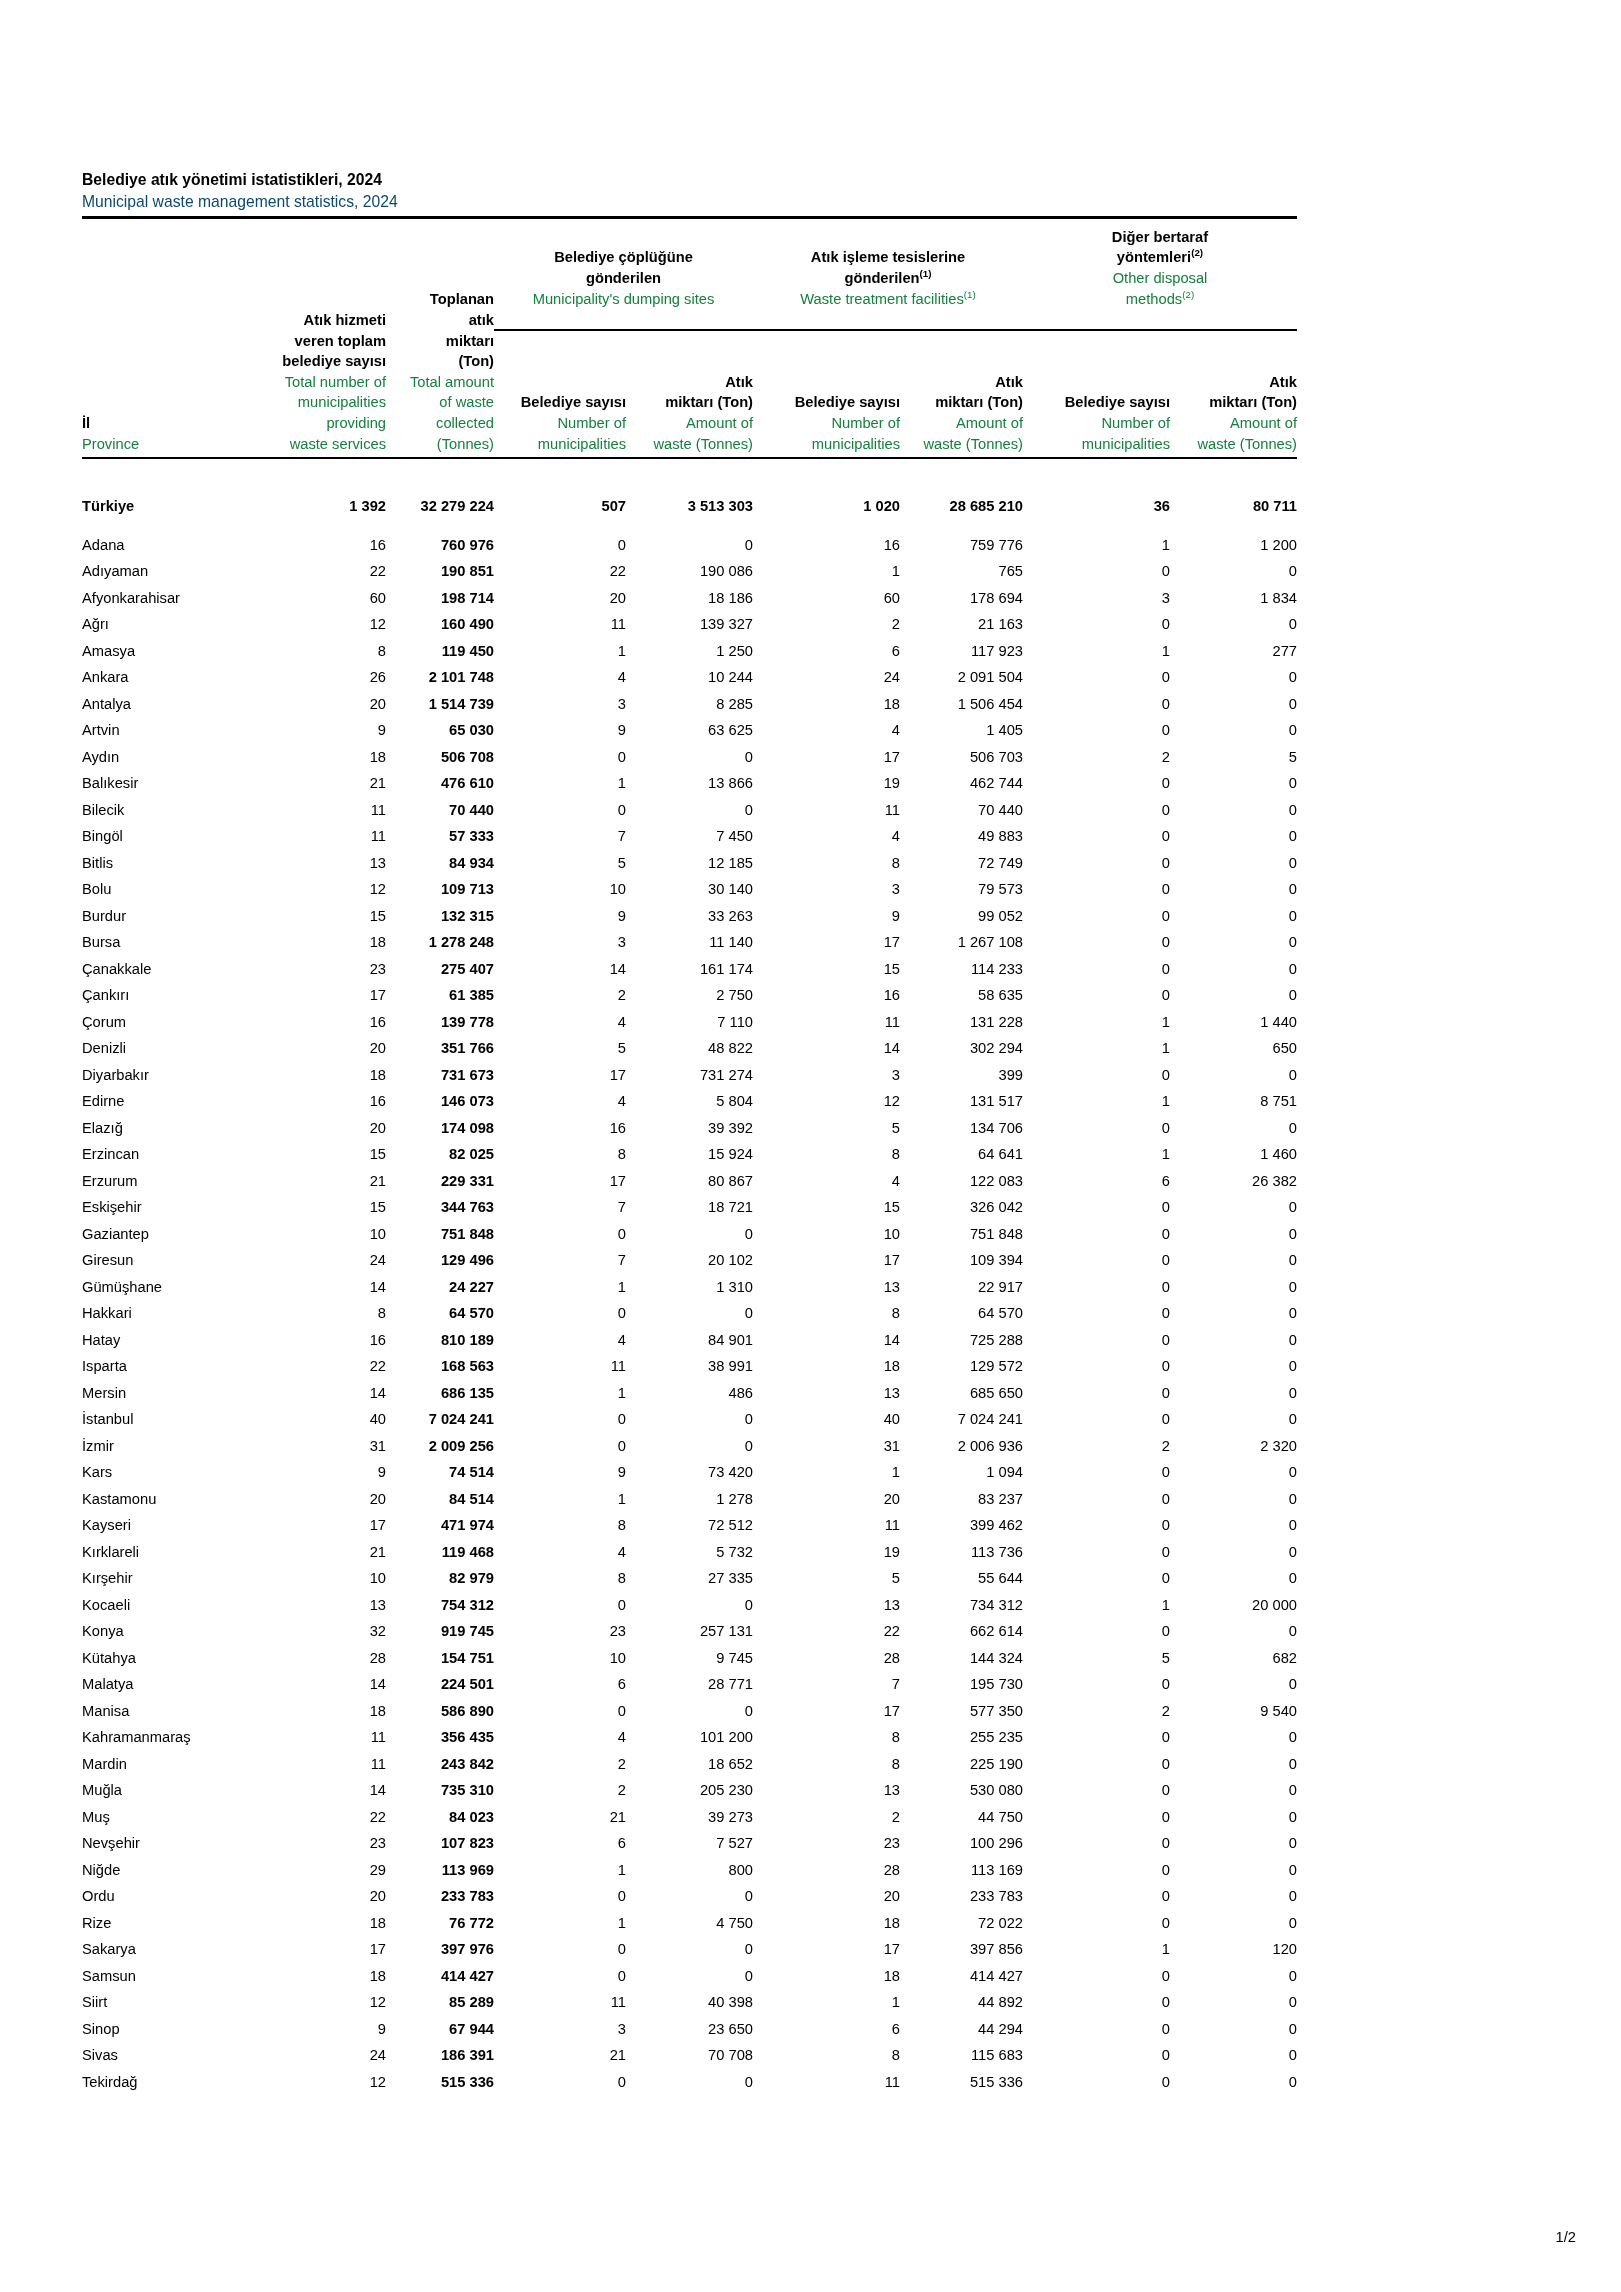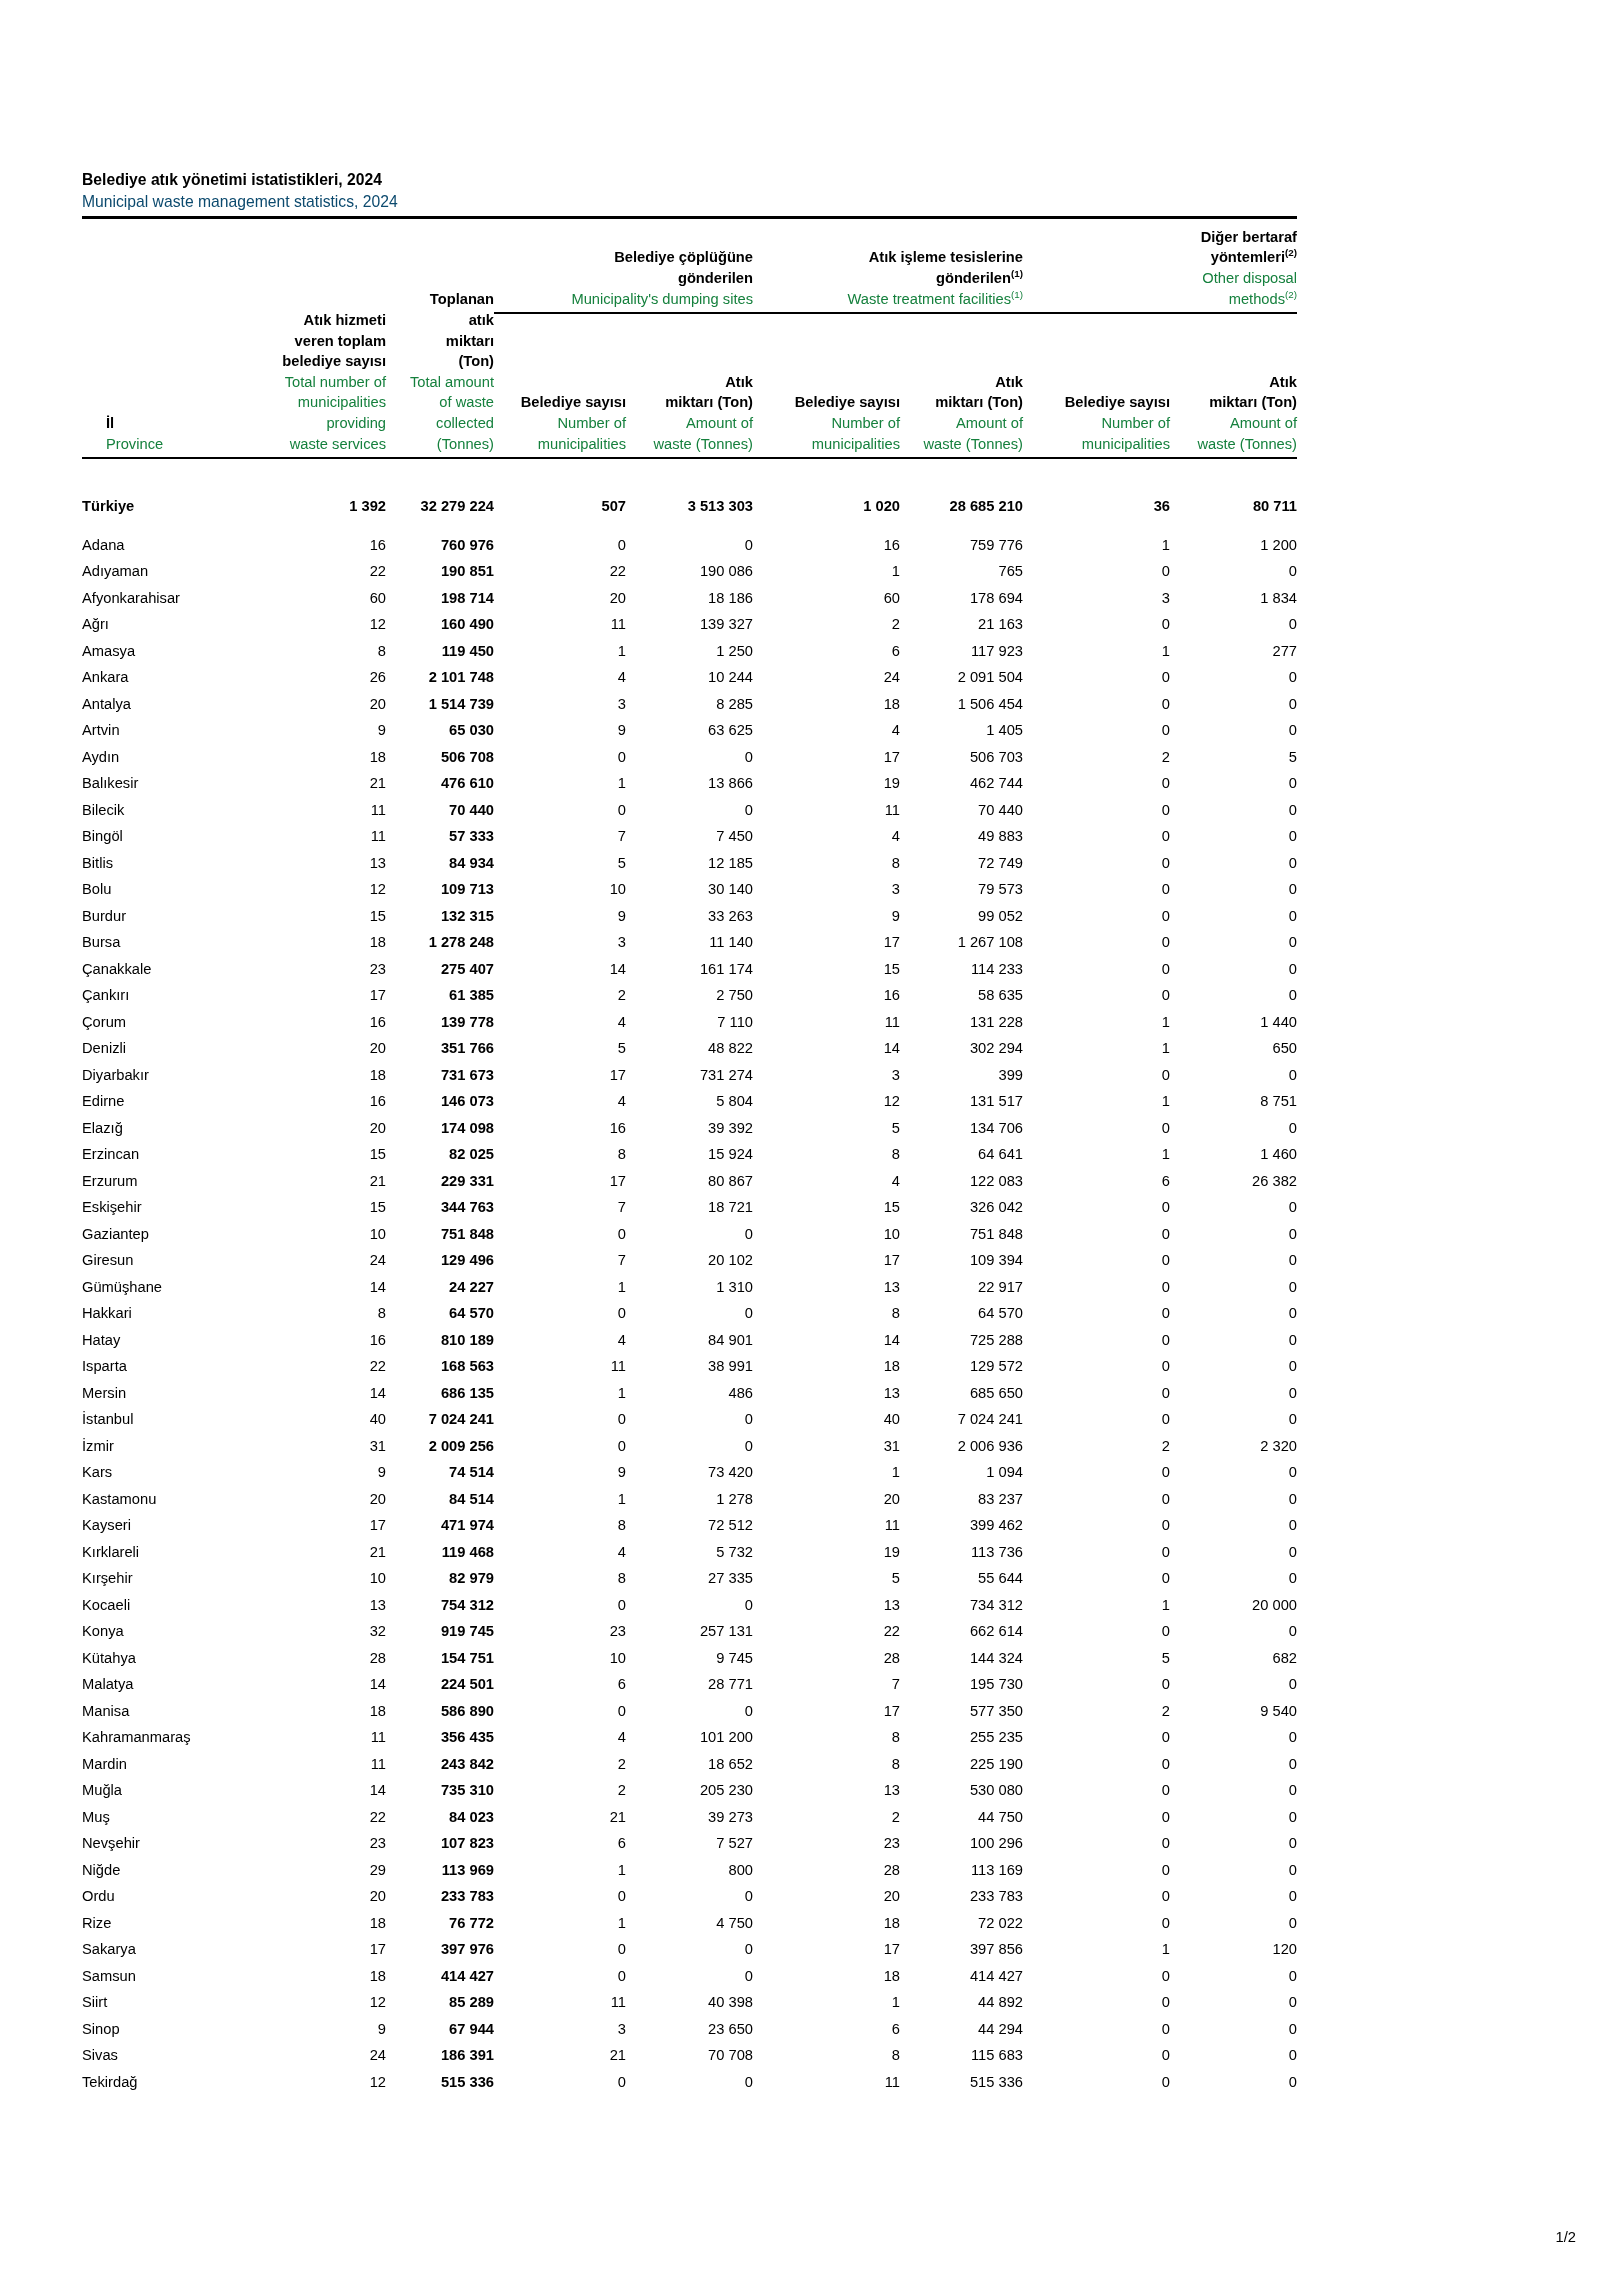--- a/index.html
+++ b/index.html
@@ -8,30 +8,30 @@
     font-family:"Liberation Sans","DejaVu Sans",sans-serif;
     font-size:14.7px;color:#000;overflow:hidden;
     --cols:196px 108px 108px 132px 127px 147px 123px 147px 127px;
   }
   .content{position:absolute;left:82px;top:169px;width:1215px;}
   .title-tr{font-weight:bold;font-size:15.7px;line-height:21.6px;}
   .title-en{font-size:15.7px;line-height:21.6px;color:#0c4a6e;}
   .thead{position:relative;height:243px;border-top:3.9px solid #000;border-bottom:2.9px solid #000;box-sizing:border-box;margin-top:3.9px;}
   .cols{display:grid;grid-template-columns:var(--cols);}
   .group-row{position:absolute;top:7.8px;left:0;right:0;align-items:end;}
-  .group{text-align:right;border-bottom:2.9px solid #000;padding-bottom:3px;line-height:20.6px;}
+  .group{text-align:center;border-bottom:2.9px solid #000;padding-bottom:20px;line-height:20.6px;}
   .g1{grid-column:4 / span 2;}
   .g2{grid-column:6 / span 2;margin-top:10px;}
   .g3{grid-column:8 / span 2;}
   .tr-b{font-weight:bold;}
   .en{font-weight:normal;color:#15803d;}
   sup{font-size:9.8px;line-height:0;}
   .sub-row{position:absolute;bottom:2.9px;left:0;right:0;align-items:end;line-height:20.6px;}
   .sub-row > div{text-align:right;}
-  .sub-row > div.first{text-align:left;margin-left:24px;}
+  .sub-row > div.first{text-align:left;}
   .tbody{padding-top:34px;}
   .row{display:grid;grid-template-columns:var(--cols);height:26.5px;align-items:center;}
   .row > div{text-align:right;white-space:nowrap;}
   .row > div.c1{text-align:left;}
   .row > div.c3{font-weight:bold;}
   .row.total > div{font-weight:bold;}
   .row-gap{height:11.8px;}
   .page-num{position:absolute;right:45px;top:2229px;font-size:14.7px;}
 </style>
 </head>

